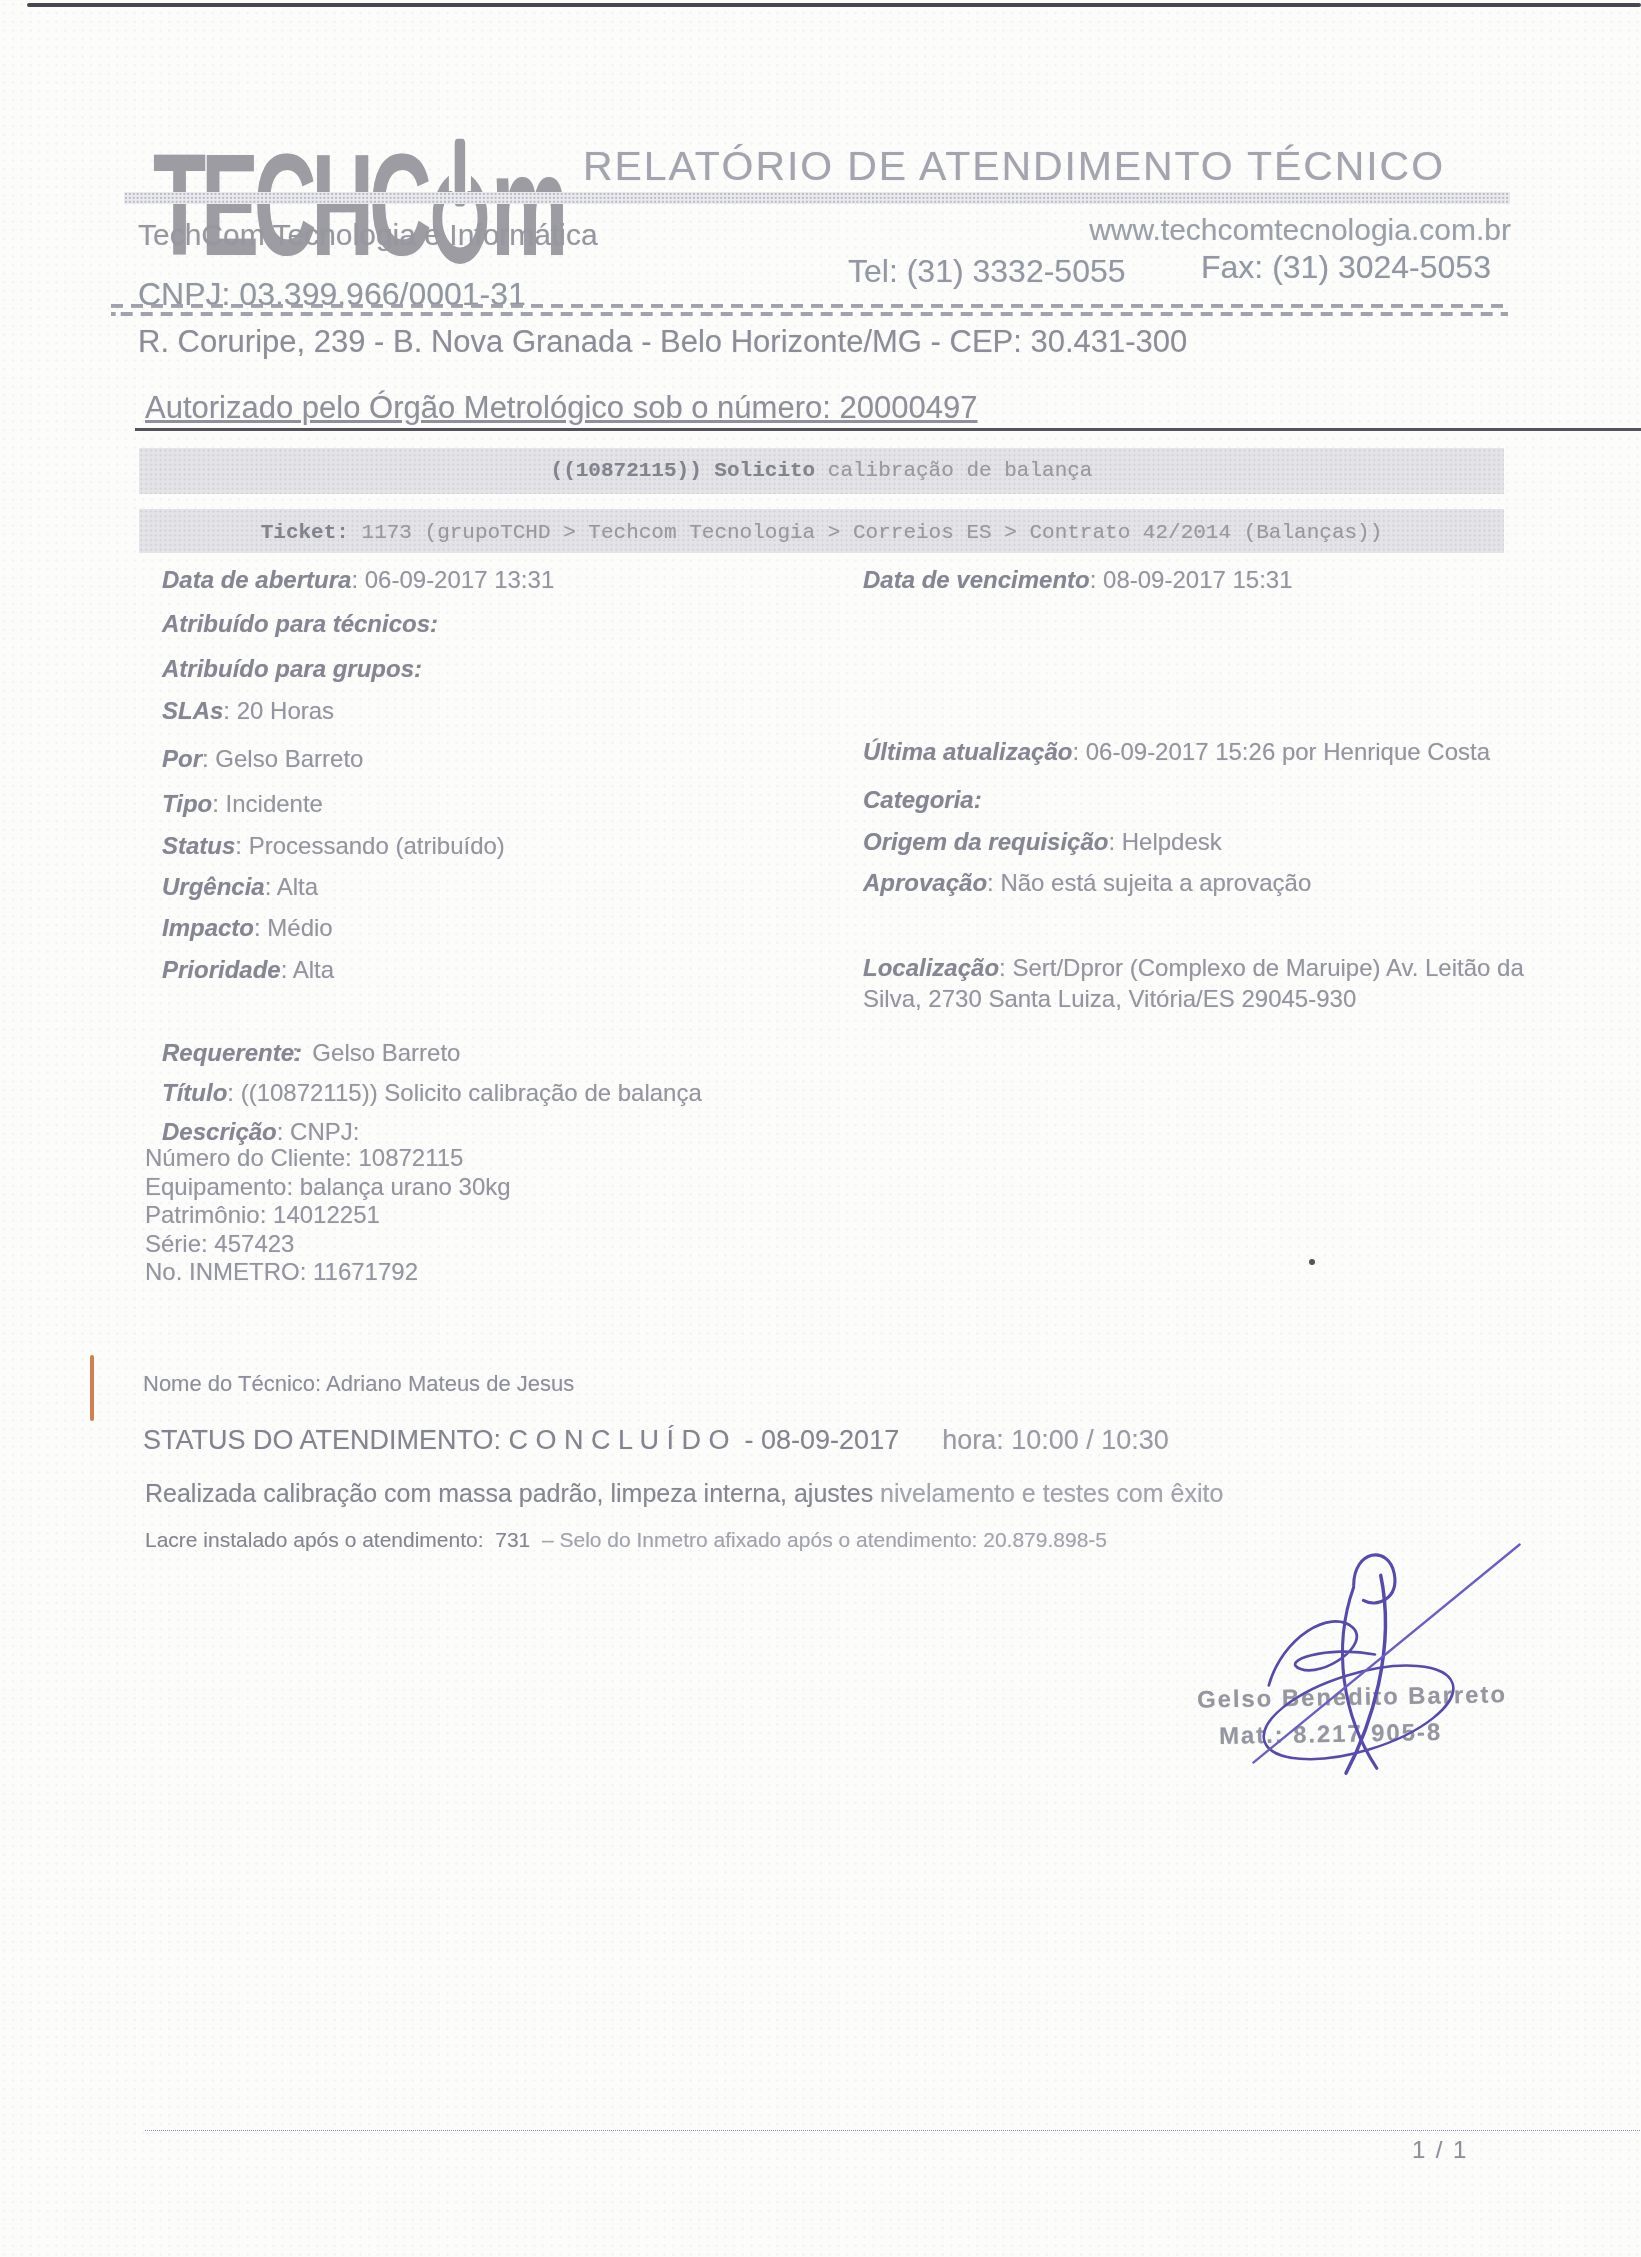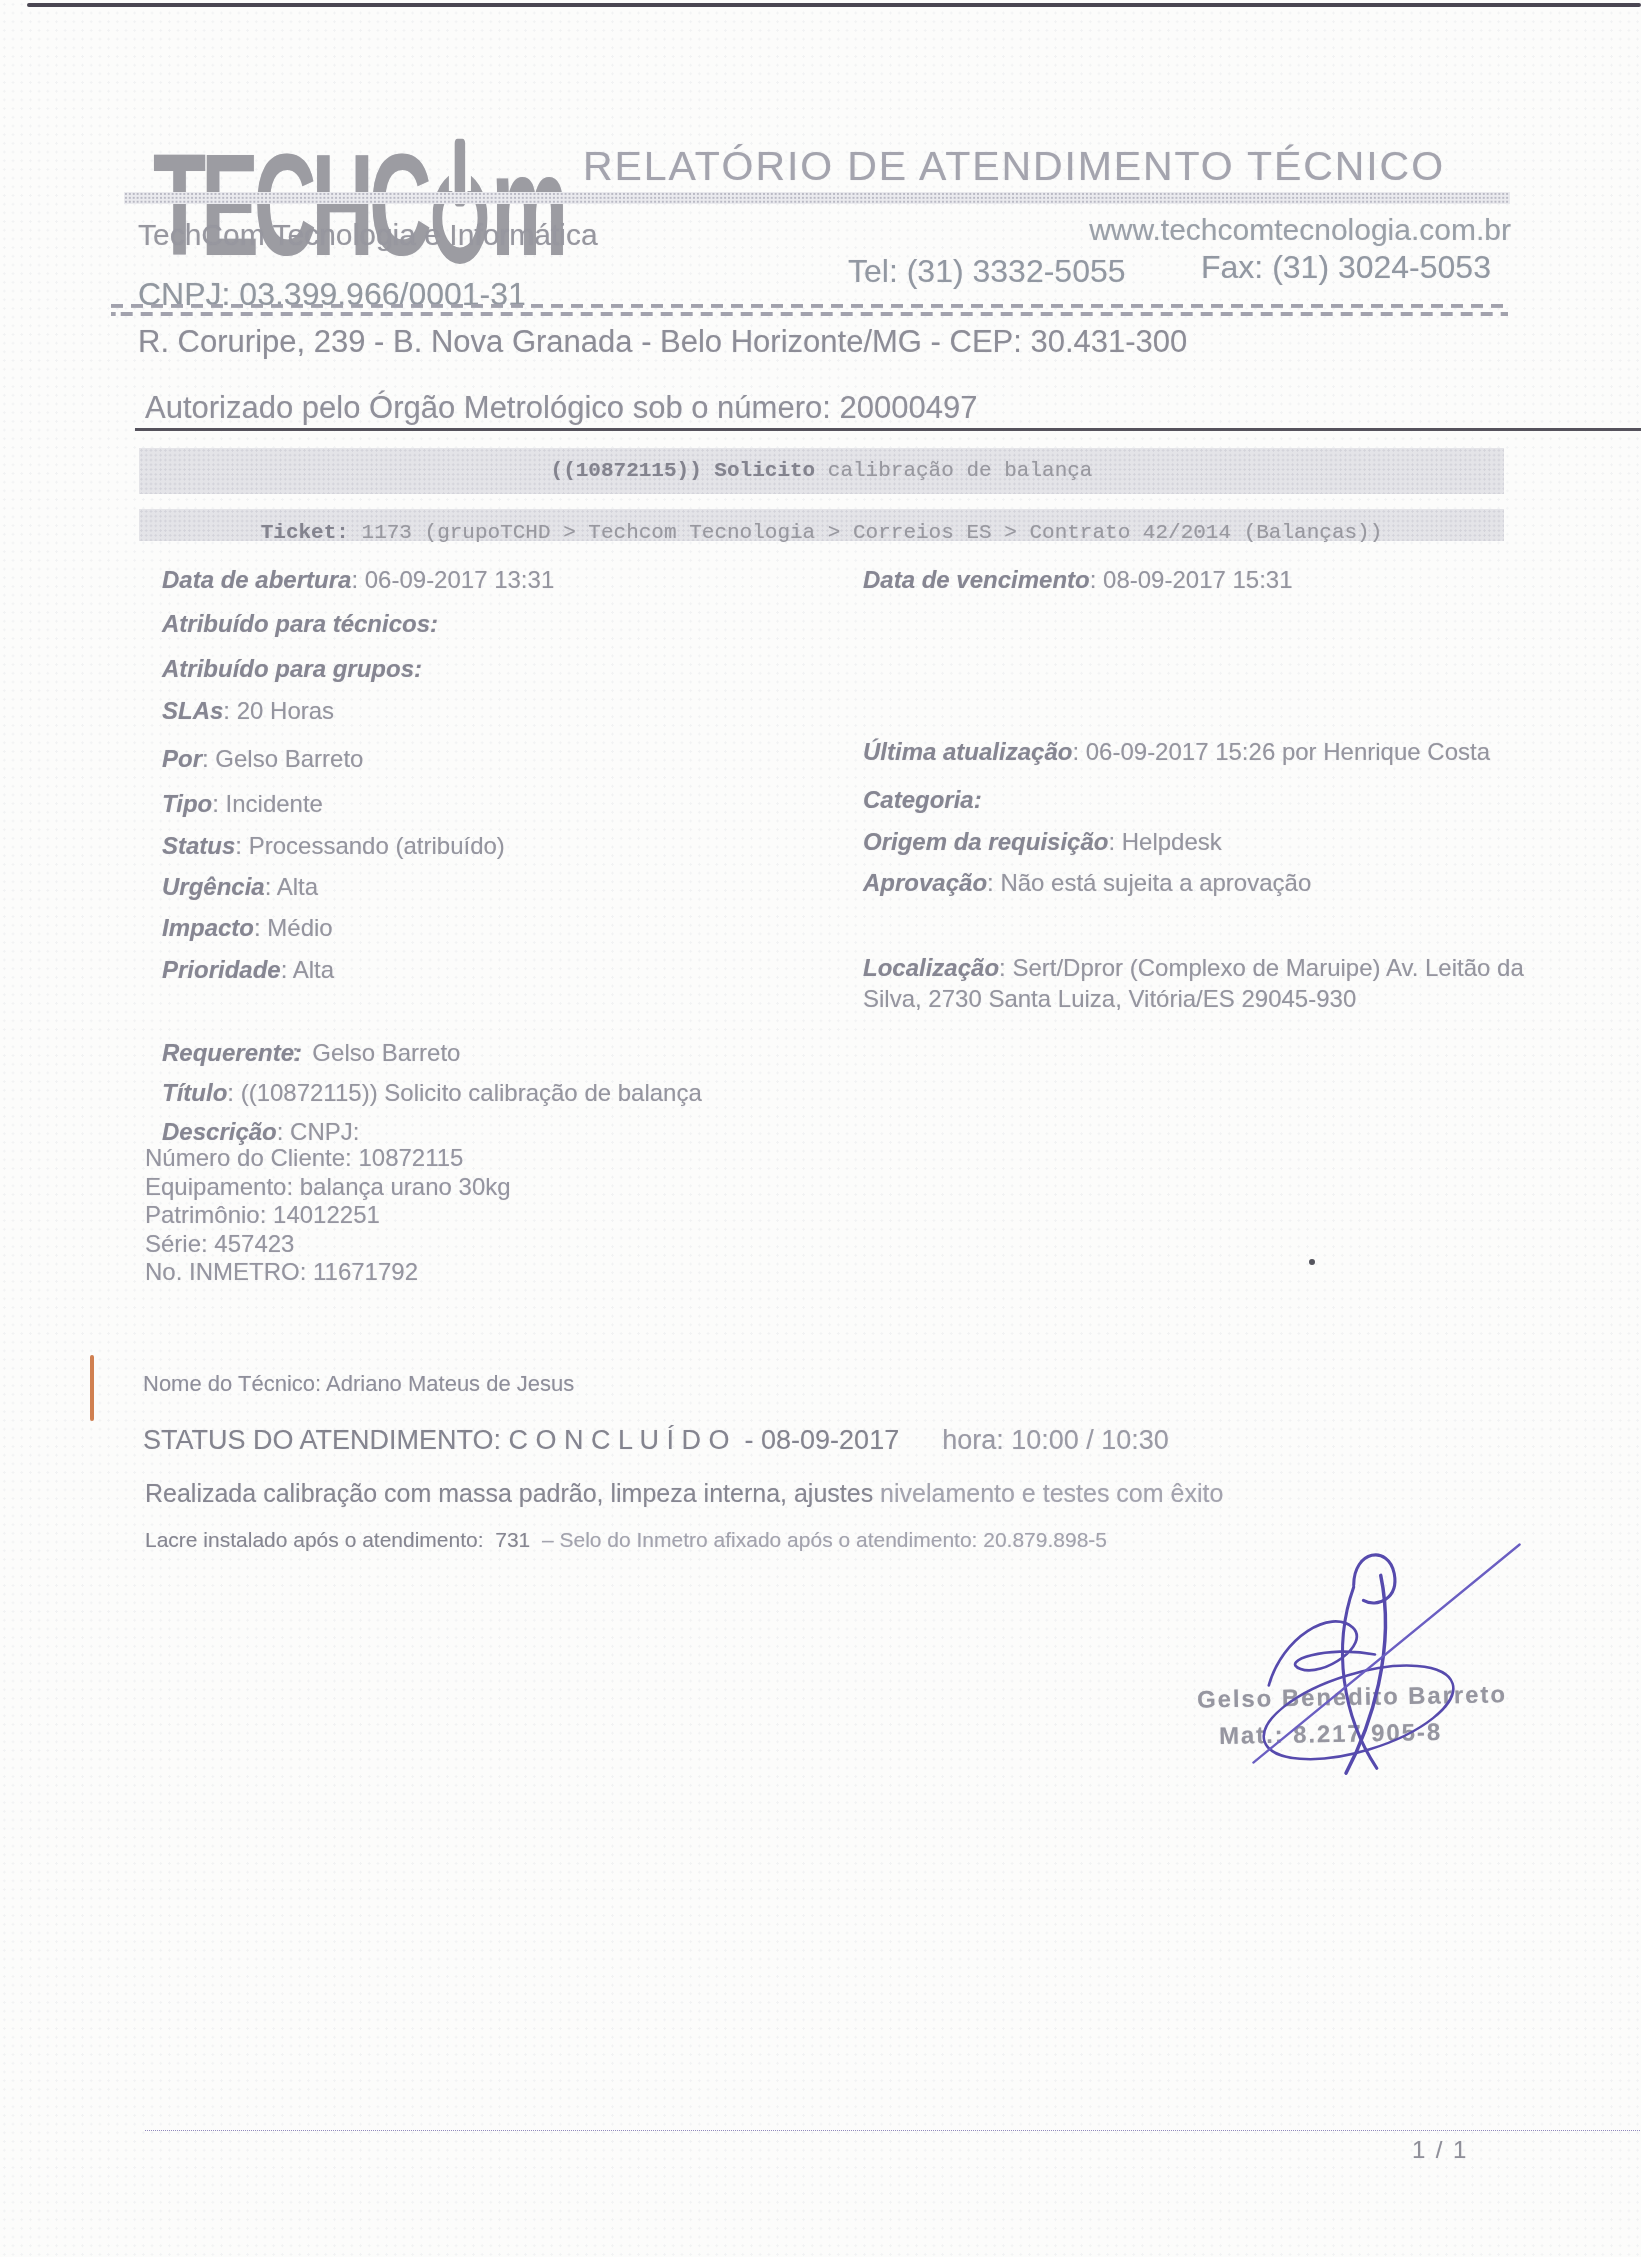--- a/index.html
+++ b/index.html
@@ -38,31 +38,31 @@
   .tel{left:848px;top:253px;font-size:32px;color:#9298a2;}
   .fax{left:1201px;top:249px;font-size:32px;color:#9298a2;}
   .dash-band{left:111px;top:304px;width:1397px;height:11.6px;
     background-image:
       repeating-linear-gradient(90deg,#a2a2ad 0 11.6px, transparent 11.6px 20px),
       repeating-linear-gradient(90deg,#a2a2ad 0 11.6px, transparent 11.6px 20px);
     background-size:100% 3.9px,100% 3.9px;
     background-position:0 0,9.7px 7.7px;
     background-repeat:repeat-x;}
   .address{left:138px;top:324px;font-size:31px;color:#8d8d97;}
-  .authorization{left:145px;top:390px;font-size:31px;color:#90909a;}
+  .authorization{left:145px;top:390px;font-size:31px;color:#90909a;text-decoration:underline;}
   .solid-rule{left:135px;top:428px;width:1506px;height:2.9px;background:#55525c;}
 
   
   .bar{left:139px;width:1365px;text-align:center;font-size:21px;
     background-color:#e4e4e8;
     background-image:radial-gradient(#d3d3da 1.1px, transparent 1.3px);
     background-size:4.8px 4.8px;color:#98989f;font-family:Liberation Mono, monospace;}
   .bar b{color:#83838e;font-weight:bold;}
   .bar1{top:448px;height:46px;line-height:46px;}
-  .bar2{top:509px;height:32px;line-height:48px;}
+  .bar2{top:509px;height:44px;line-height:48px;}
 
   
   .row{font-size:24px;color:#95959f;margin-left:17px;}
   .row .lbl{font-style:italic;font-weight:bold;color:#868692;}
   .lcol{left:145px;}
   .rcol{left:846px;width:687px;line-height:31px;}
   .t0{top:566px;}.t1{top:610px;}.t2{top:655px;}.t3{top:697px;}.t4{top:745px;}
   .t5{top:790px;}.t6{top:832px;}.t7{top:873px;}.t8{top:914px;}.t9{top:956px;}
   .rt0{top:564px;}.rt1{top:736px;}.rt2{top:784px;}.rt3{top:826px;}.rt4{top:867px;}.rt5{top:952px;}
 

